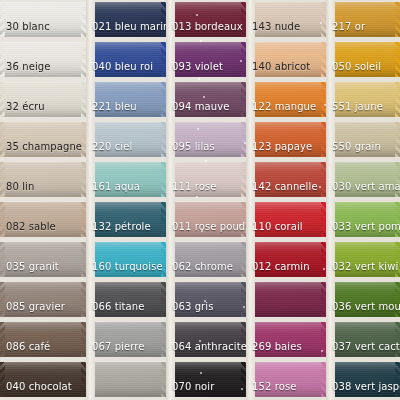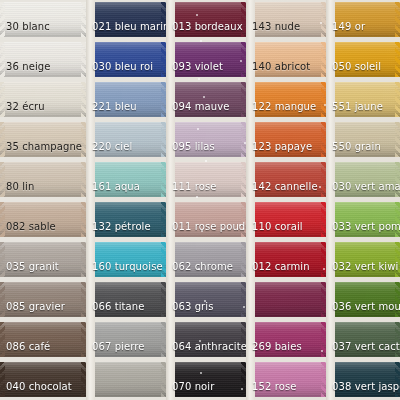--- a/index.html
+++ b/index.html
@@ -195,21 +195,21 @@
           <div class="pink-l" style="background: repeating-linear-gradient(135deg, rgb(35, 48, 79) 0px, rgb(35, 48, 79) 3px, rgba(0, 0, 0, 0) 3px, rgba(0, 0, 0, 0) 6px);"></div>
           <div class="pink-r" style="background: repeating-linear-gradient(45deg, rgb(35, 48, 79) 0px, rgb(35, 48, 79) 3px, rgba(0, 0, 0, 0) 3px, rgba(0, 0, 0, 0) 6px);"></div>
           <div class="label light">021 bleu marine</div>
         </div>
       </div>
       <div class="row">
         <div class="swatch">
           <div class="fabric" style="background: rgb(43, 70, 146);"></div>
           <div class="pink-l" style="background: repeating-linear-gradient(135deg, rgb(43, 70, 146) 0px, rgb(43, 70, 146) 3px, rgba(0, 0, 0, 0) 3px, rgba(0, 0, 0, 0) 6px);"></div>
           <div class="pink-r" style="background: repeating-linear-gradient(45deg, rgb(43, 70, 146) 0px, rgb(43, 70, 146) 3px, rgba(0, 0, 0, 0) 3px, rgba(0, 0, 0, 0) 6px);"></div>
-          <div class="label light">030 bleu roi</div>
+          <div class="label light">040 bleu roi</div>
         </div>
       </div>
       <div class="row">
         <div class="swatch">
           <div class="fabric" style="background: rgb(128, 153, 189);"></div>
           <div class="pink-l" style="background: repeating-linear-gradient(135deg, rgb(128, 153, 189) 0px, rgb(128, 153, 189) 3px, rgba(0, 0, 0, 0) 3px, rgba(0, 0, 0, 0) 6px);"></div>
           <div class="pink-r" style="background: repeating-linear-gradient(45deg, rgb(128, 153, 189) 0px, rgb(128, 153, 189) 3px, rgba(0, 0, 0, 0) 3px, rgba(0, 0, 0, 0) 6px);"></div>
           <div class="label light">221 bleu</div>
         </div>
       </div>
@@ -434,21 +434,21 @@
         </div>
       </div>
     </div>
     <div class="col c4" style="width: 74px;">
       <div class="backing"></div>
       <div class="row">
         <div class="swatch">
           <div class="fabric" style="background: rgb(212, 155, 44);"></div>
           <div class="pink-l" style="background: repeating-linear-gradient(135deg, rgb(212, 155, 44) 0px, rgb(212, 155, 44) 3px, rgba(0, 0, 0, 0) 3px, rgba(0, 0, 0, 0) 6px);"></div>
           <div class="pink-r" style="background: repeating-linear-gradient(45deg, rgb(212, 155, 44) 0px, rgb(212, 155, 44) 3px, rgba(0, 0, 0, 0) 3px, rgba(0, 0, 0, 0) 6px);"></div>
-          <div class="label light">149 or</div>
+          <div class="label light">217 or</div>
         </div>
       </div>
       <div class="row">
         <div class="swatch">
           <div class="fabric" style="background: rgb(223, 162, 21);"></div>
           <div class="pink-l" style="background: repeating-linear-gradient(135deg, rgb(223, 162, 21) 0px, rgb(223, 162, 21) 3px, rgba(0, 0, 0, 0) 3px, rgba(0, 0, 0, 0) 6px);"></div>
           <div class="pink-r" style="background: repeating-linear-gradient(45deg, rgb(223, 162, 21) 0px, rgb(223, 162, 21) 3px, rgba(0, 0, 0, 0) 3px, rgba(0, 0, 0, 0) 6px);"></div>
           <div class="label light">050 soleil</div>
         </div>
       </div>

